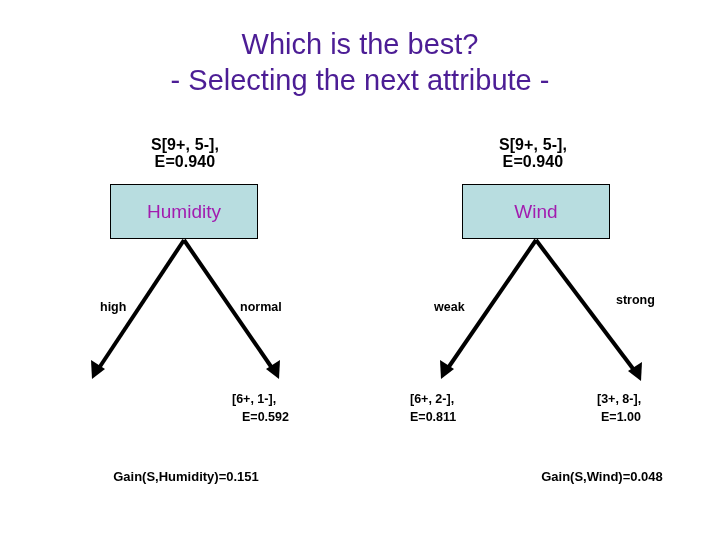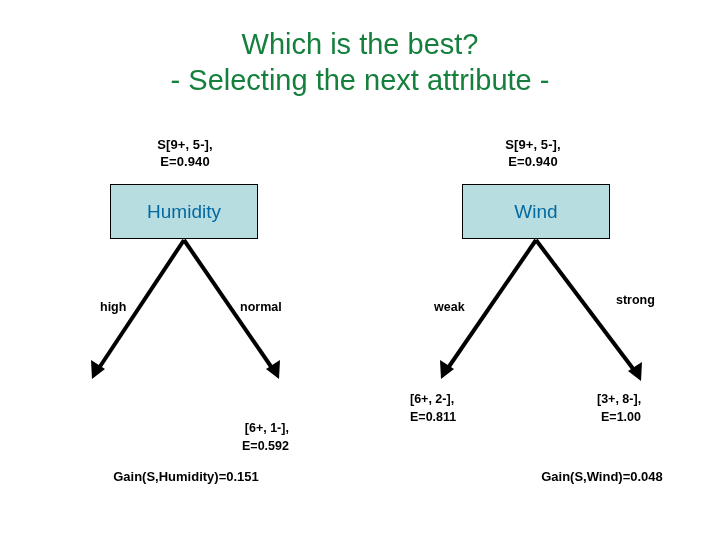--- a/index.html
+++ b/index.html
@@ -25,41 +25,41 @@
     position: absolute;
     left: 0;
     top: 26px;
     width: 720px;
     text-align: center;
   }
   .title-line {
     font-size: 29px;
     line-height: 36px;
     font-weight: 400;
-    color: #15803d;
+    color: #4c1d95;
     white-space: nowrap;
   }
 
   
   .subtree {
     position: absolute;
     top: 0;
     width: 360px;
     height: 540px;
   }
   #subtree-humidity { left: 4px; }
   #subtree-wind     { left: 356px; }
 
   
   .root-stats {
     position: absolute;
     top: 136px;
     width: 290px;
     text-align: center;
-    font-size: 13px;
+    font-size: 16px;
     font-weight: 700;
     line-height: 17px;
     letter-spacing: 0.1px;
   }
   #subtree-humidity .root-stats { left: 36px; }
   #subtree-wind .root-stats     { left: 32px; }
 
   
   .node-box {
     position: absolute;
@@ -72,21 +72,21 @@
     display: flex;
     align-items: center;
     justify-content: center;
   }
   #subtree-humidity .node-box { left: 106px; }
   #subtree-wind .node-box     { left: 106px; }
   .node-label {
     font-size: 19px;
     font-weight: 400;
     line-height: 22px;
-    color: #0369a1;
+    color: #a21caf;
   }
 
   
   .edges {
     position: absolute;
     left: 0;
     top: 0;
     width: 360px;
     height: 540px;
     pointer-events: none;
@@ -108,21 +108,21 @@
   
   .leaf {
     position: absolute;
     font-size: 12.5px;
     font-weight: 700;
     line-height: 18px;
     white-space: nowrap;
   }
   .leaf .l2 { display: block; }
   #leaf-humidity-high   { left: 50px;  top: 390px; text-align: left; }
-  #leaf-humidity-normal { left: 228px; top: 390px; text-align: right; margin-top: 29px; }
+  #leaf-humidity-normal { left: 228px; top: 390px; text-align: left; }
   #leaf-humidity-normal .l2 { padding-left: 10px; }
   #leaf-wind-weak   { left: 54px;  top: 390px; text-align: left; }
   #leaf-wind-strong { left: 241px; top: 390px; text-align: left; }
   #leaf-wind-strong .l2 { padding-left: 4px; }
 
   
   .gain {
     position: absolute;
     top: 468px;
     width: 360px;

